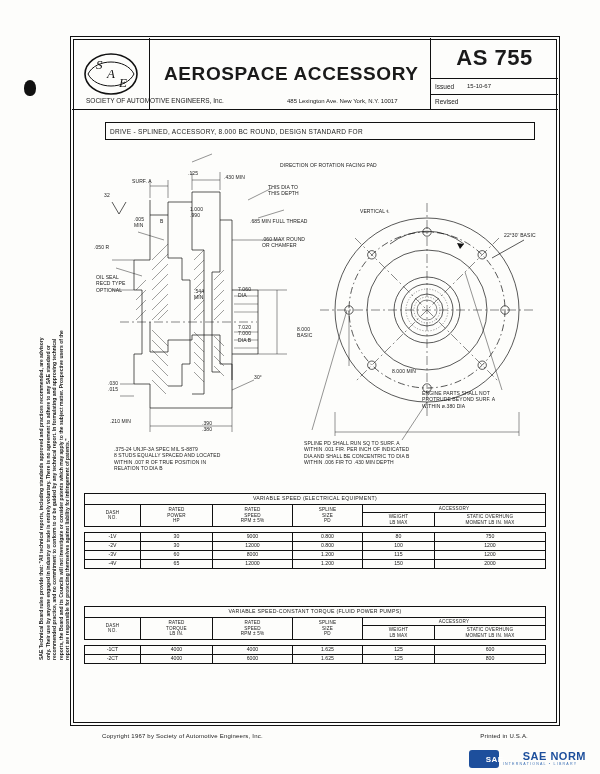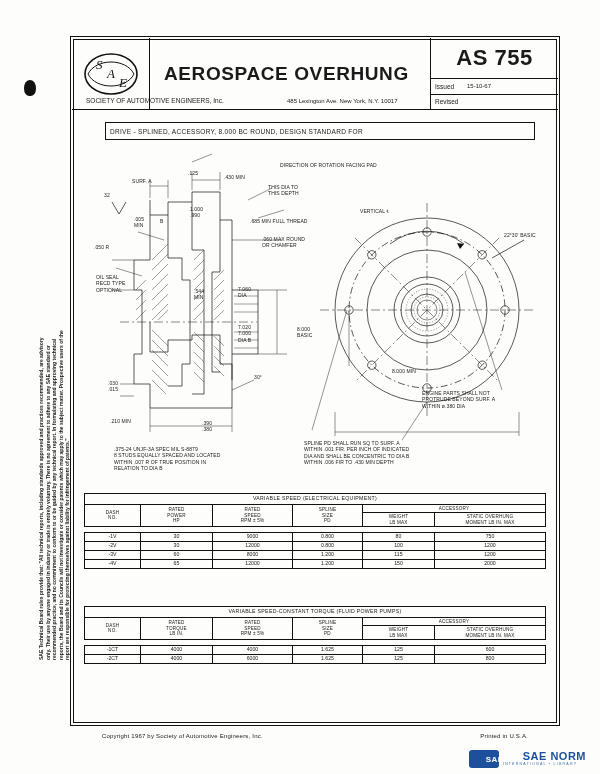--- a/index.html
+++ b/index.html
@@ -172,21 +172,21 @@
           <ellipse cx="29" cy="22" rx="26" ry="20" fill="none" stroke="#111" stroke-width="1.6"></ellipse>
           <path d="M6 22 C14 6, 44 6, 52 22" fill="none" stroke="#111" stroke-width="1"></path>
           <path d="M6 22 C14 38, 44 38, 52 22" fill="none" stroke="#111" stroke-width="1"></path>
           <text x="14" y="17" font-family="Liberation Serif, serif" font-size="13" font-style="italic" fill="#111">S</text>
           <text x="25" y="26" font-family="Liberation Serif, serif" font-size="13" font-style="italic" fill="#111">A</text>
           <text x="37" y="35" font-family="Liberation Serif, serif" font-size="13" font-style="italic" fill="#111">E</text>
         </svg>
       </div>
     </div>
     <div class="hdr-title">
-      <span class="t">AEROSPACE OVERHUNG</span>
+      <span class="t">AEROSPACE ACCESSORY</span>
     </div>
     <div class="hdr-right">
       <div class="hdr-num">AS 755</div>
       <div class="hdr-dates">
         <div class="hdr-date-row">
           <span class="lbl">Issued</span>
           <span class="val">15-10-67</span>
         </div>
         <div class="hdr-date-row">
           <span class="lbl">Revised</span>

